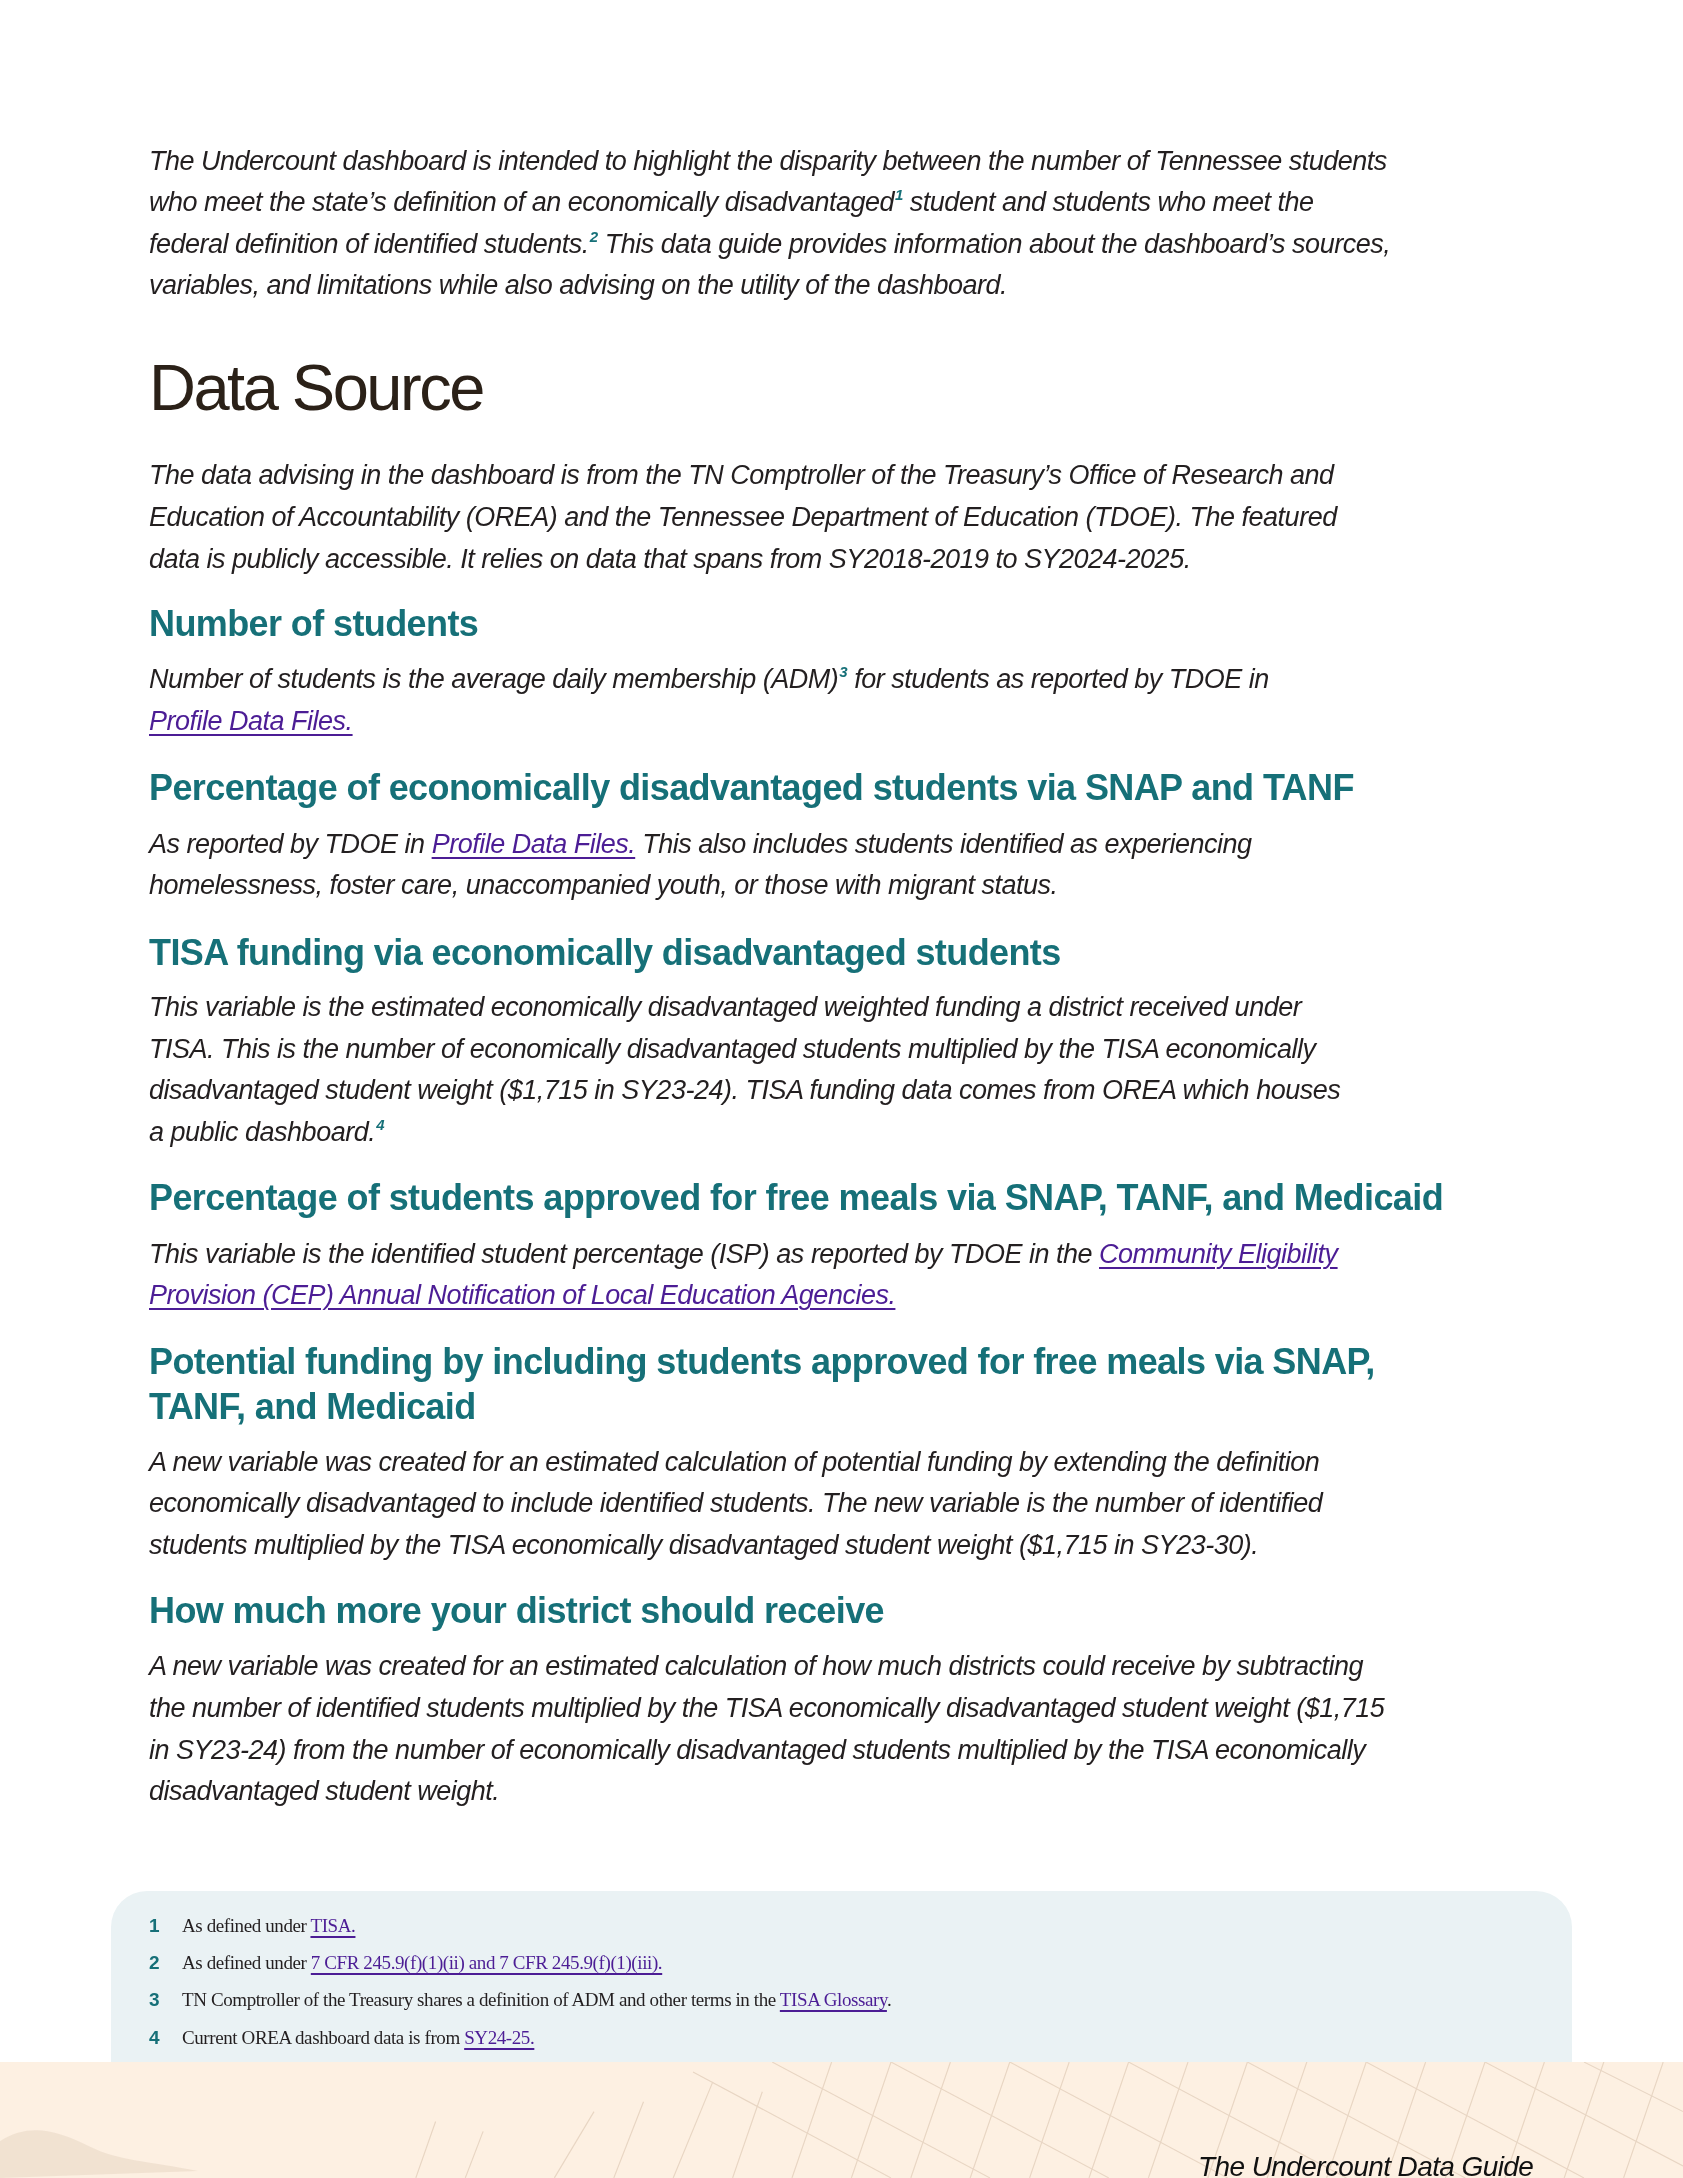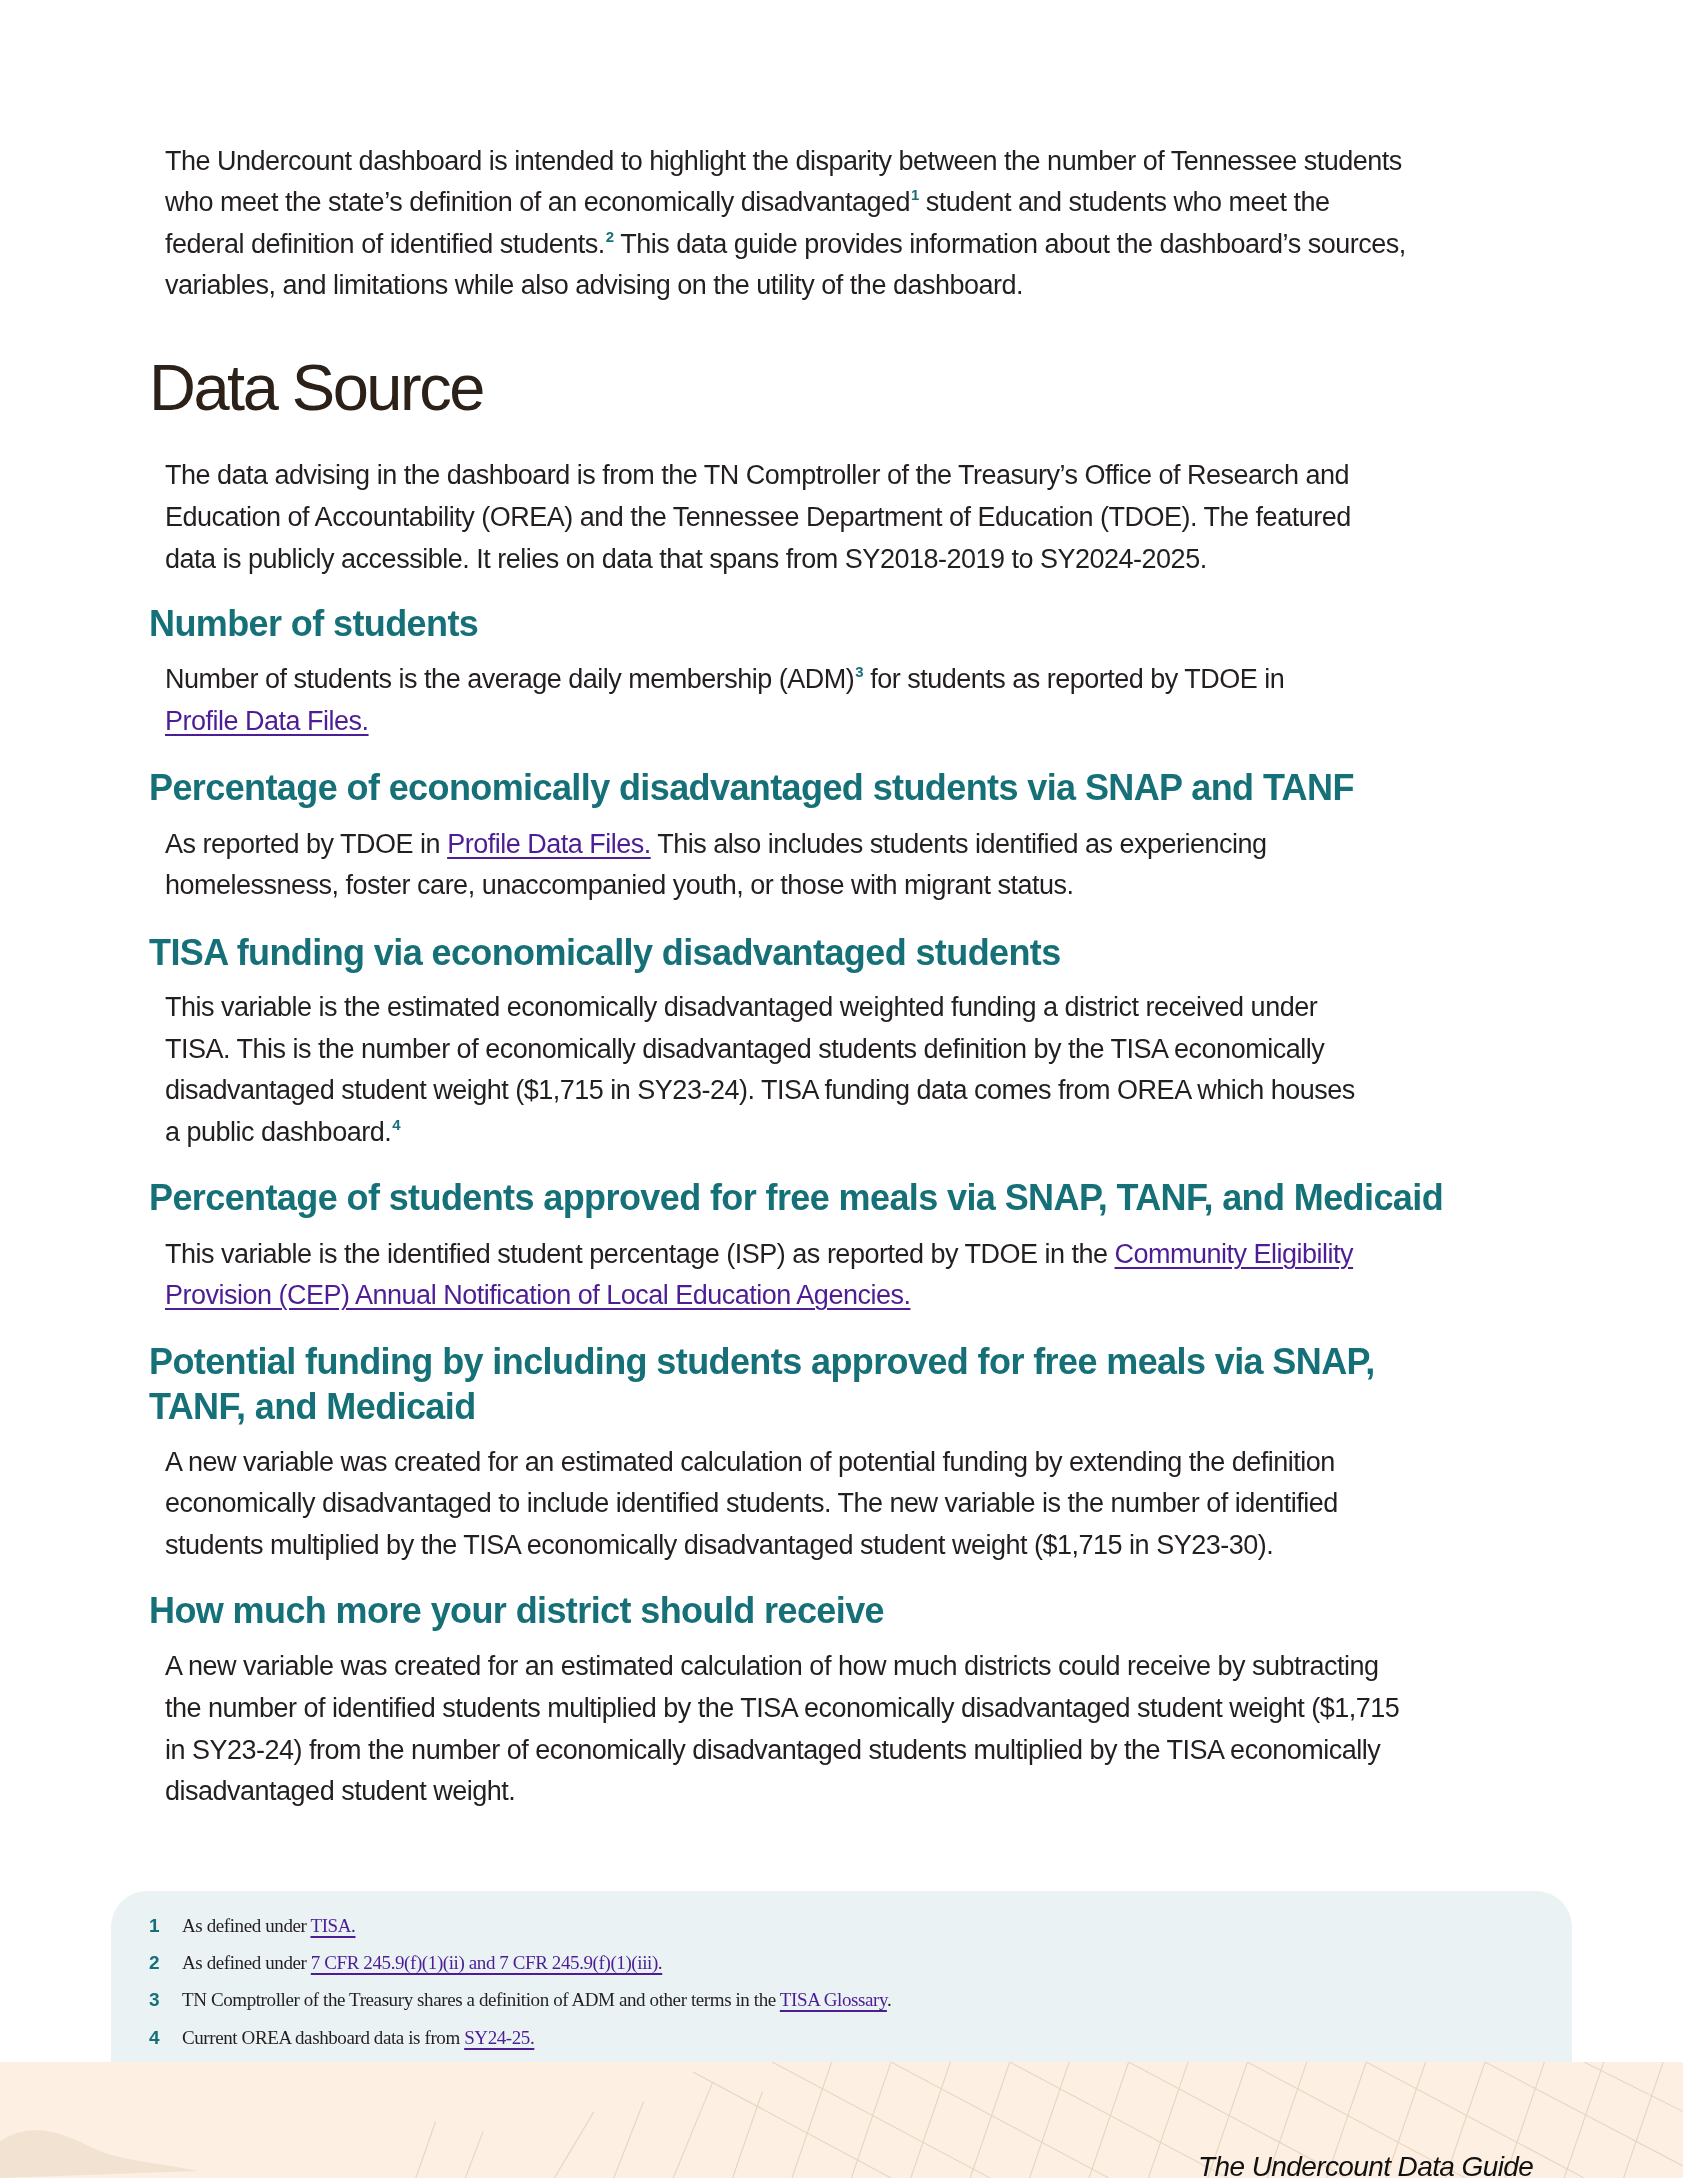--- a/index.html
+++ b/index.html
@@ -2,23 +2,24 @@
 <html><head>
 <meta charset="utf-8">
 <style>
   html, body { margin: 0; padding: 0; }
   body {
     width: 1683px; height: 2178px; position: relative; overflow: hidden;
     background: #ffffff; color: #231f20;
     font-family: "Liberation Sans", "DejaVu Sans", sans-serif;
   }
   .line {
-    position: absolute; left: 165px; white-space: nowrap;
+    position: absolute; left: 149px; white-space: nowrap;
     font-size: 27px; line-height: 42px; letter-spacing: -0.5px;
     color: #231f20;
+    font-style: italic;
   }
   sup.fn {
     color: #167078; font-weight: bold; font-size: 15px;
     vertical-align: 0; position: relative; top: -11px; margin-left: 1px;
   }
   .link { color: #4c1d95; text-decoration: underline; text-underline-offset: 4px; text-decoration-thickness: 1.5px; cursor: pointer; margin-top: 42px; }
   .h1 {
     position: absolute; left: 149px; top: 348px; margin: 0;
     font-family: Liberation Sans, sans-serif;
     font-size: 65px; font-weight: normal; color: #2b2118;
@@ -71,21 +72,21 @@
 
 <section>
   <h2 class="h2" style="top:766px">Percentage of economically disadvantaged students via SNAP and TANF</h2>
   <div class="line" style="top:823px">As reported by TDOE in <span class="link">Profile Data Files.</span> This also includes students identified as experiencing</div>
   <div class="line" style="top:864px">homelessness, foster care, unaccompanied youth, or those with migrant status.</div>
 </section>
 
 <section>
   <h2 class="h2" style="top:931px">TISA funding via economically disadvantaged students</h2>
   <div class="line" style="top:986px">This variable is the estimated economically disadvantaged weighted funding a district received under</div>
-  <div class="line" style="top:1028px">TISA. This is the number of economically disadvantaged students definition by the TISA economically</div>
+  <div class="line" style="top:1028px">TISA. This is the number of economically disadvantaged students multiplied by the TISA economically</div>
   <div class="line" style="top:1069px">disadvantaged student weight ($1,715 in SY23-24). TISA funding data comes from OREA which houses</div>
   <div class="line" style="top:1111px">a public dashboard.<sup class="fn">4</sup></div>
 </section>
 
 <section>
   <h2 class="h2" style="top:1176px">Percentage of students approved for free meals via SNAP, TANF, and Medicaid</h2>
   <div class="line" style="top:1233px">This variable is the identified student percentage (ISP) as reported by TDOE in the <span class="link">Community Eligibility </span></div>
   <div class="line" style="top:1274px"><span class="link">Provision (CEP) Annual Notification of Local Education Agencies.</span></div>
 </section>
 

